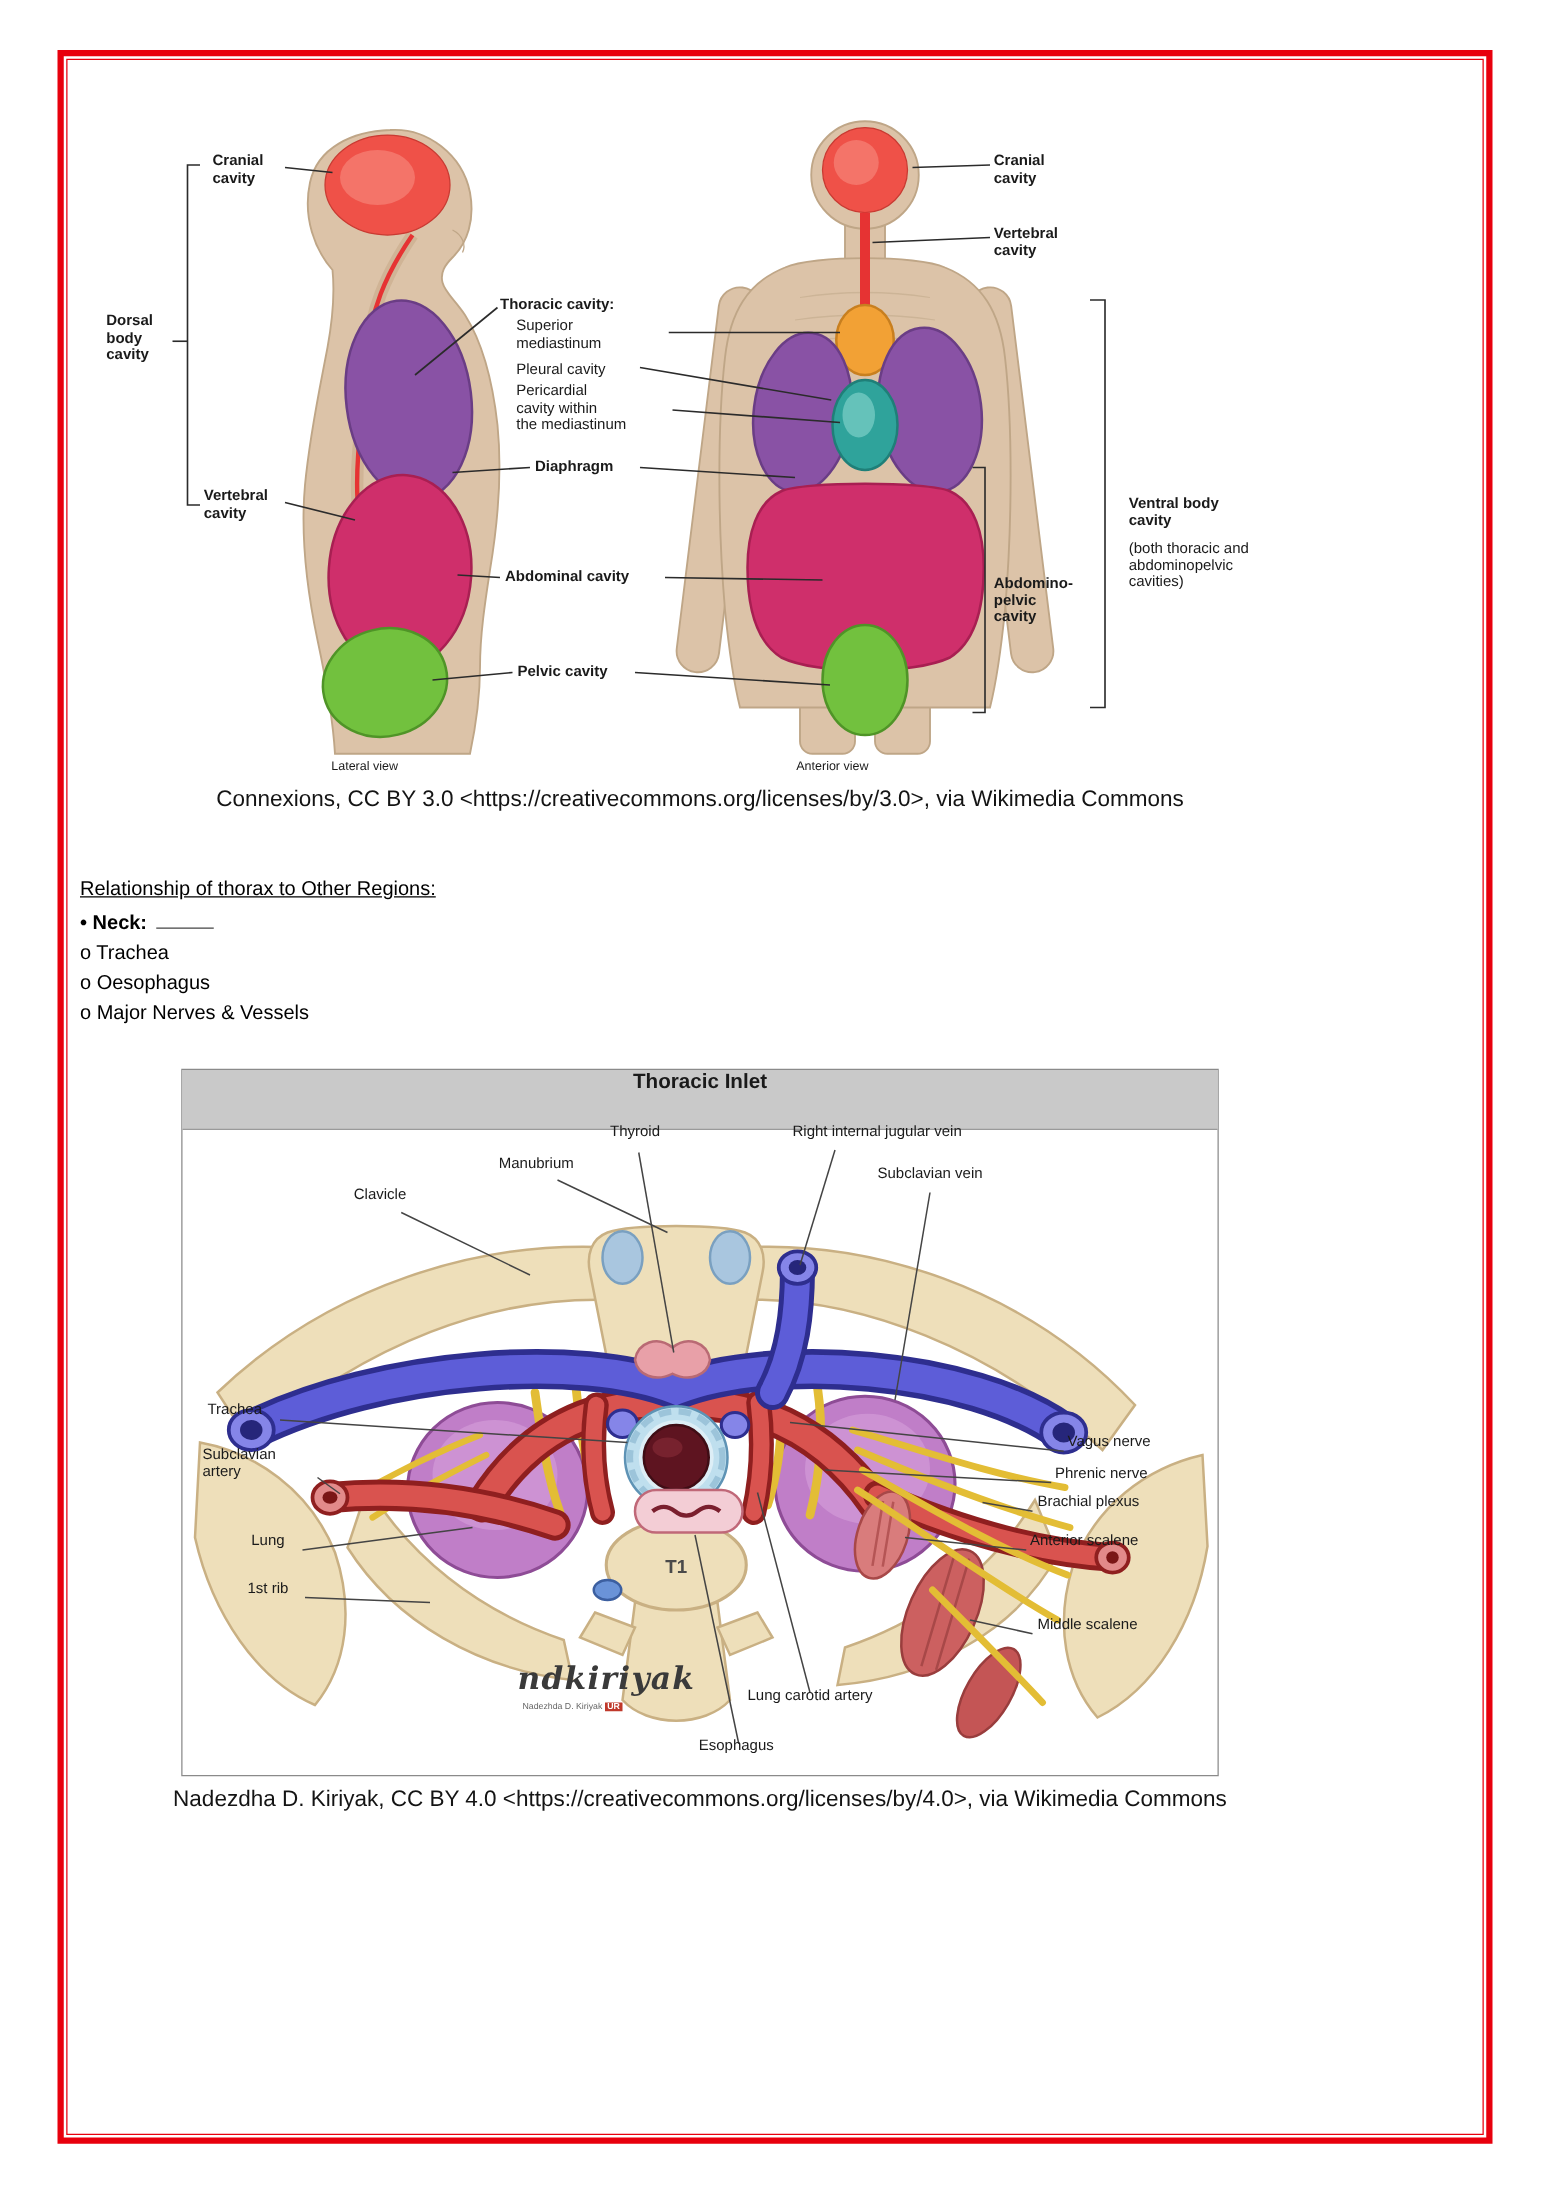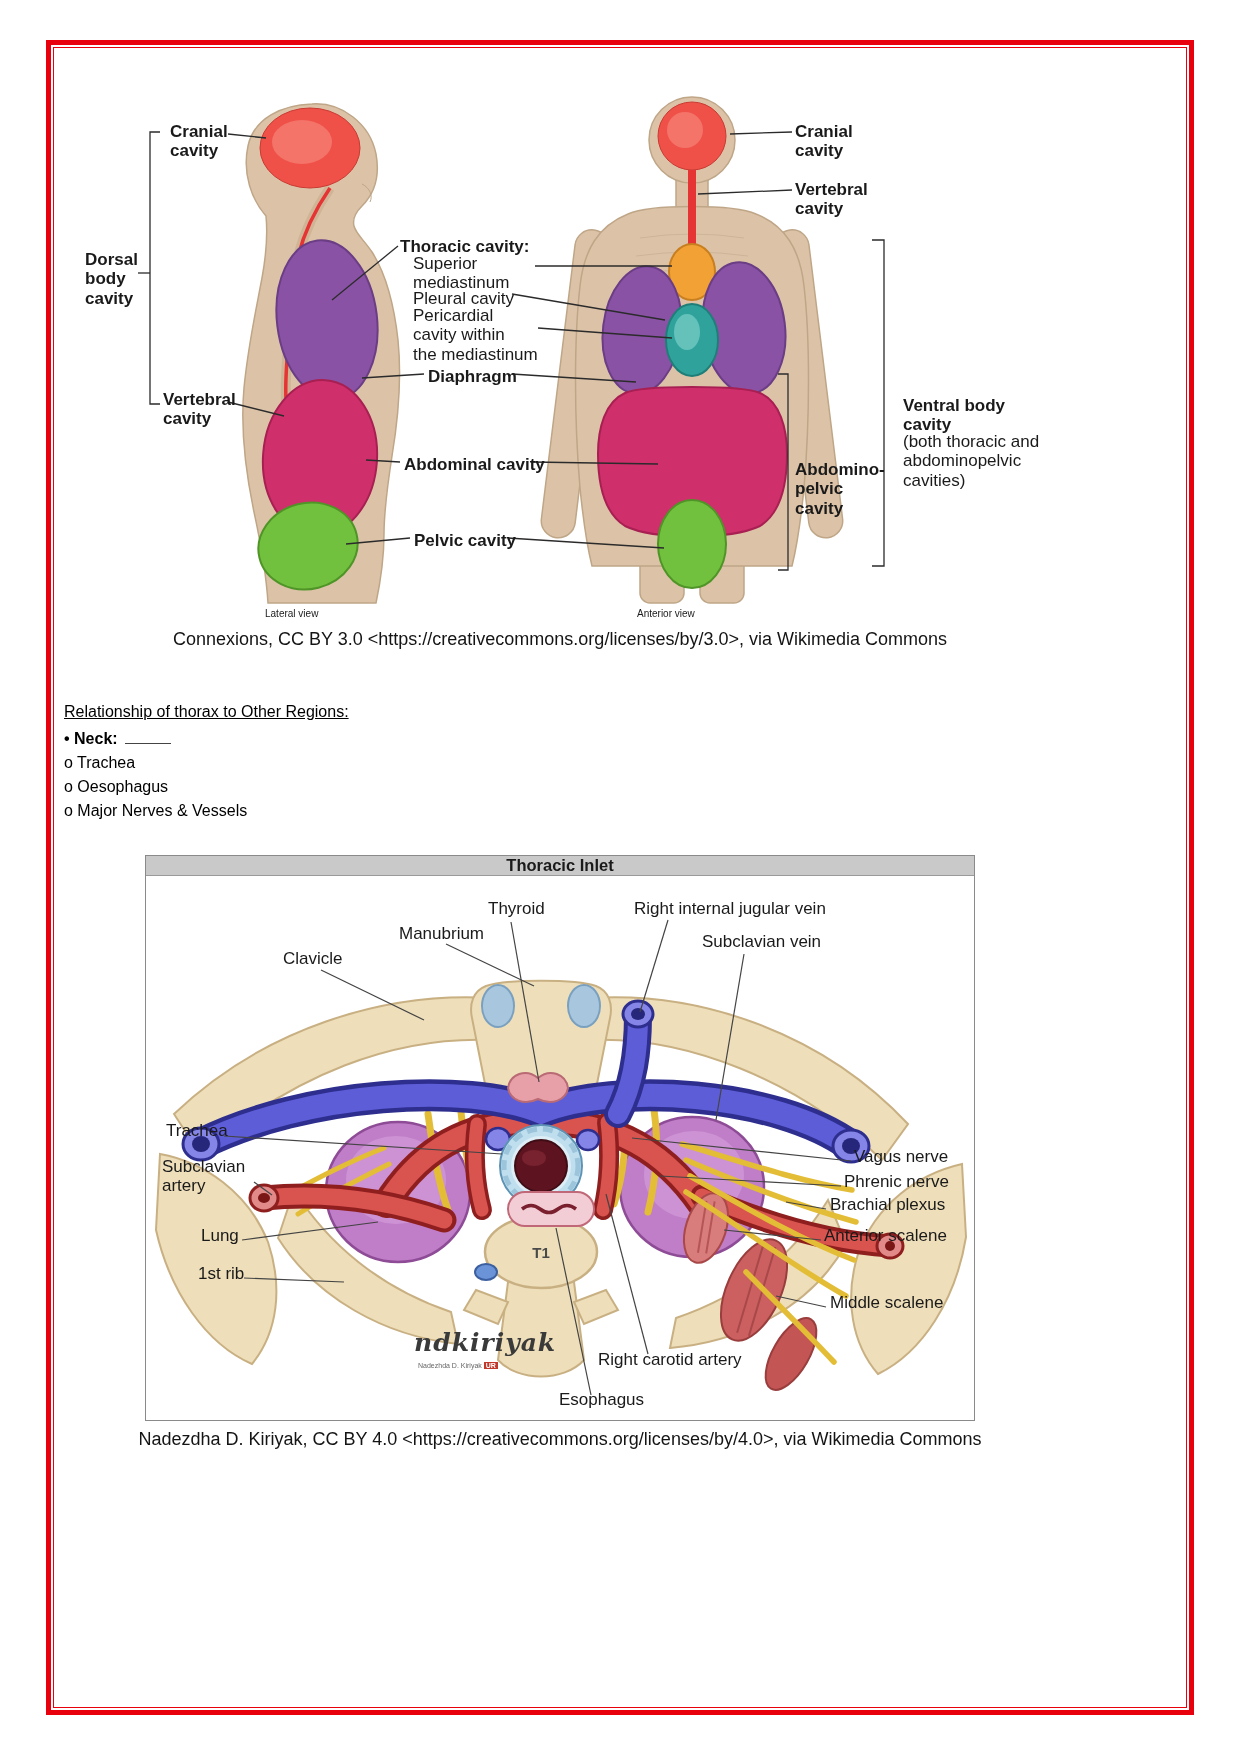--- a/index.html
+++ b/index.html
@@ -9,35 +9,35 @@
     font-family:"Liberation Sans", sans-serif; color:#111;
   }
   .page-border { position:absolute; left:46px; top:40px; width:1148px; height:1675px;
     border:5px solid #e8000d; }
   .page-border-inner { position:absolute; inset:2px; border:1px solid #e8000d; }
 
   .fig { position:absolute; }
   .fig1 { left:80px; top:88px; width:960px; height:540px; }
   .fig1 svg.art { position:absolute; inset:0; width:100%; height:100%; }
 
-  .lbl { position:absolute; font-size:17px; line-height:1.14; white-space:pre-line;
+  .lbl { position:absolute; font-size:12px; line-height:1.14; white-space:pre-line;
     color:#1a1a1a; }
   .b { font-weight:bold; }
   .small-view { font-size:10px; }
 
   .caption { position:absolute; left:80px; width:960px; text-align:center;
     font-size:18px; color:#141414; }
 
   .notes { position:absolute; left:64px; top:700px; font-size:16px; line-height:24px; color:#000; }
   .notes .heading { font-weight:normal; text-decoration:underline; margin-bottom:3px; }
   .blank { display:inline-block; width:46px; height:13px; border-bottom:1.5px solid #444;
     margin-left:7px; }
 
   .fig2 { left:145px; top:855px; width:830px; height:566px; border:1px solid #8a8a8a; background:#fff; }
-  .fig2-header { position:absolute; left:0; top:0; right:0; height:20px; background:#c9c9c9;
+  .fig2-header { position:absolute; left:0; top:0; right:0; height:48px; background:#c9c9c9;
     border-bottom:1px solid #9a9a9a; display:flex; justify-content:center;
     font-weight:bold; font-size:16.5px; color:#1a1a1a; }
   .fig2 svg.art2 { position:absolute; left:0; top:36px; width:830px; height:529px; }
 
   .sig { position:absolute; font-family:"DejaVu Serif", serif; font-style:italic; font-weight:bold;
     font-size:25px; color:#3a3a3a; letter-spacing:1px; }
   .sig-sub { position:absolute; font-size:7px; color:#666; white-space:nowrap; }
   .ur { color:#fff; background:#c0392b; font-size:7px; font-weight:bold; padding:0 2px; }
 
   .t1 { font:700 15px "Liberation Sans", sans-serif; fill:#4a4a4a; }
@@ -294,21 +294,21 @@
   <div class="lbl" style="left:20px;  top:265px;">Trachea</div>
   <div class="lbl" style="left:16px;  top:301px;">Subclavian
 artery</div>
   <div class="lbl" style="left:55px;  top:370px;">Lung</div>
   <div class="lbl" style="left:52px;  top:408px;">1st rib</div>
   <div class="lbl" style="left:708px; top:291px;">Vagus nerve</div>
   <div class="lbl" style="left:698px; top:316px;">Phrenic nerve</div>
   <div class="lbl" style="left:684px; top:339px;">Brachial plexus</div>
   <div class="lbl" style="left:678px; top:370px;">Anterior scalene</div>
   <div class="lbl" style="left:684px; top:437px;">Middle scalene</div>
-  <div class="lbl" style="left:452px; top:494px;">Right carotid artery</div>
+  <div class="lbl" style="left:452px; top:494px;">Lung carotid artery</div>
   <div class="lbl" style="left:413px; top:534px;">Esophagus</div>
 
   <div class="sig" style="left:268px; top:472px;">ndkiriyak</div>
   <div class="sig-sub" style="left:272px; top:506px;">
     <span>Nadezhda D. Kiriyak</span>
     <span class="ur">UR</span>
   </div>
 </div>
 
 <div class="caption" style="top:1429px;">Nadezdha D. Kiriyak, CC BY 4.0 &lt;https://creativecommons.org/licenses/by/4.0&gt;, via Wikimedia Commons</div>

